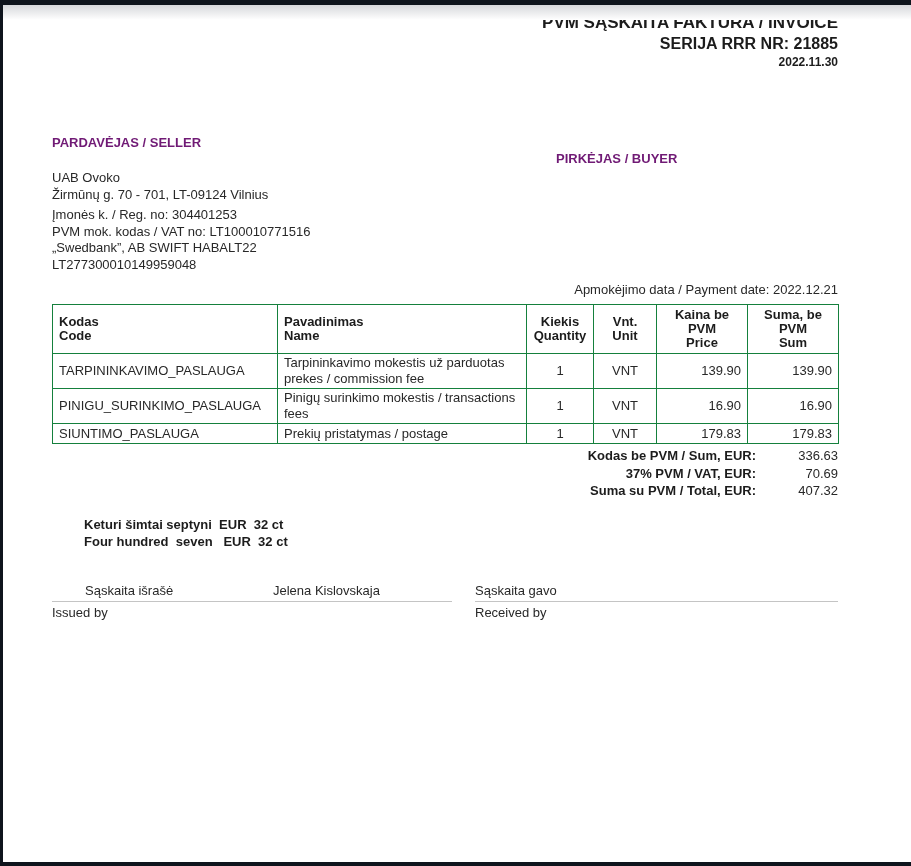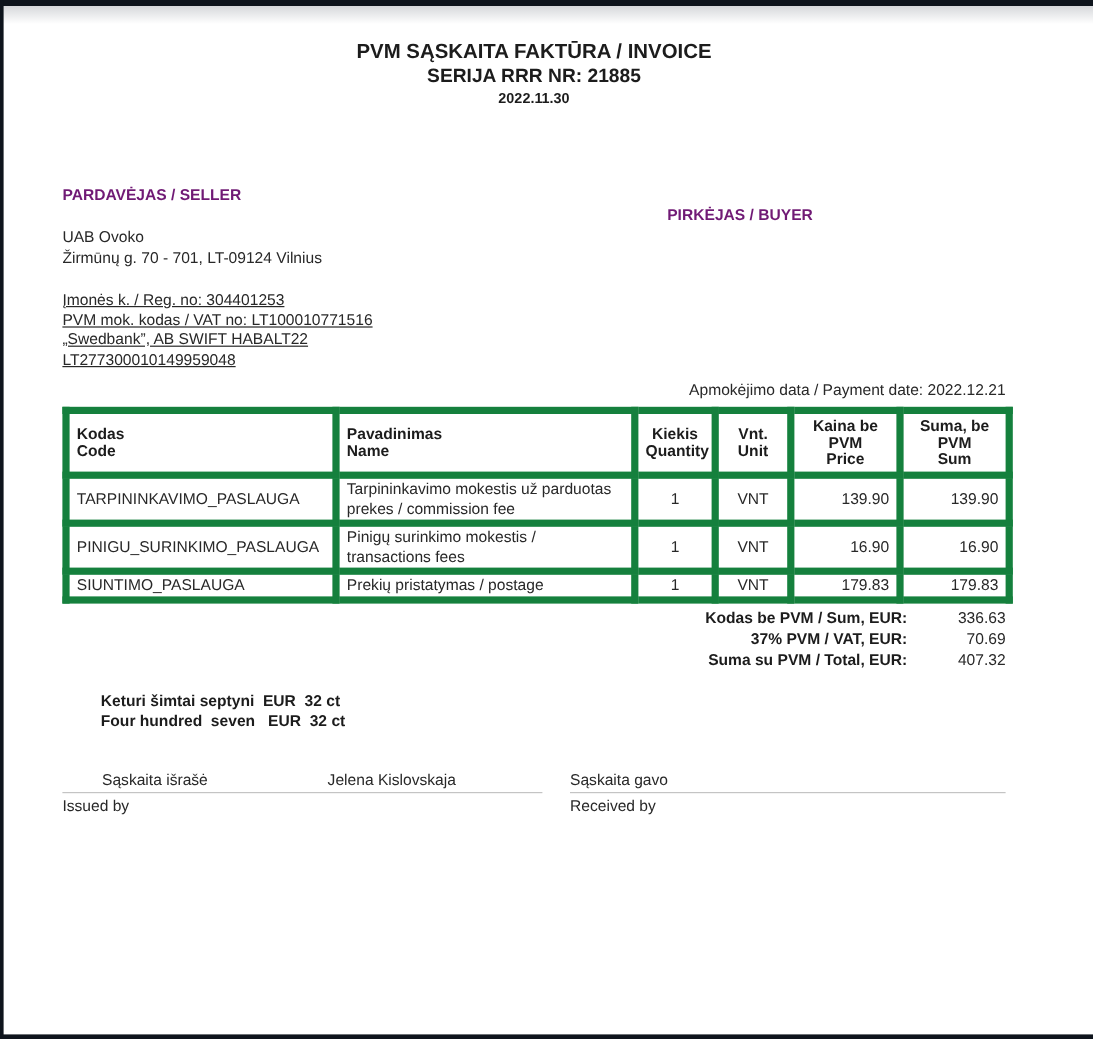--- a/index.html
+++ b/index.html
@@ -15,39 +15,39 @@
   
   .bar-top    { position:absolute; top:0; left:0; width:911px; height:5px; background:#0e141c; z-index:10; }
   .bar-left   { position:absolute; top:0; left:0; width:3px; height:866px; background:#0e141c; z-index:10; }
   .bar-bottom { position:absolute; bottom:0; left:0; width:911px; height:4px; background:#0e141c; z-index:10; }
   .top-shadow { position:absolute; top:5px; left:0; width:911px; height:15px;
                 background:linear-gradient(to bottom, #d6d8db, #ffffff); z-index:5; }
 
   .page { position:absolute; left:52px; top:0; width:786px; }
 
   
-  .doc-header { padding-top:32px; text-align:center; color:#1c1c1c; }
+  .doc-header { padding-top:12px; text-align:right; color:#1c1c1c; }
   .doc-title  { font-size:17px; font-weight:bold; line-height:22px; }
   .doc-series { font-size:16px; font-weight:bold; line-height:20px; }
   .doc-date   { font-size:12px; font-weight:bold; line-height:16px; }
 
   
   .parties { margin-top:65px; position:relative; }
   .party-label { font-weight:bold; font-size:13px; line-height:15px; color:#701a75; }
   .buyer-label { position:absolute; top:16px; left:472px;padding-left:32px; }
   .seller-line { line-height:16.5px; }
   .seller-name-block { margin-top:20px; }
-  .seller-reg-block  { margin-top:19px;text-decoration:underline; }
+  .seller-reg-block  { margin-top:4px; }
 
   
   .payment-date { margin-top:9px; text-align:right; line-height:15px; }
 
   
   table.items { margin-top:7px; border-collapse:collapse; table-layout:fixed; width:786px; }
-  table.items th, table.items td { border:6px solid #15803d; overflow:hidden; }
+  table.items th, table.items td { border:1px solid #15803d; overflow:hidden; }
   table.items th {
     font-weight:bold; font-size:13px; line-height:14px; color:#1c1c1c;
     white-space:pre-line; padding:3px 6px; vertical-align:middle;
   }
   th.h-left { text-align:left; }
   th.h-center, td.c-center { text-align:center; }
   table.items td { line-height:16px; padding:1px 6px; vertical-align:middle; }
   td.c-num { text-align:right; padding-right:8px; }
   tr.row-tall { height:34px; }
   tr.row-short { height:20px; }

